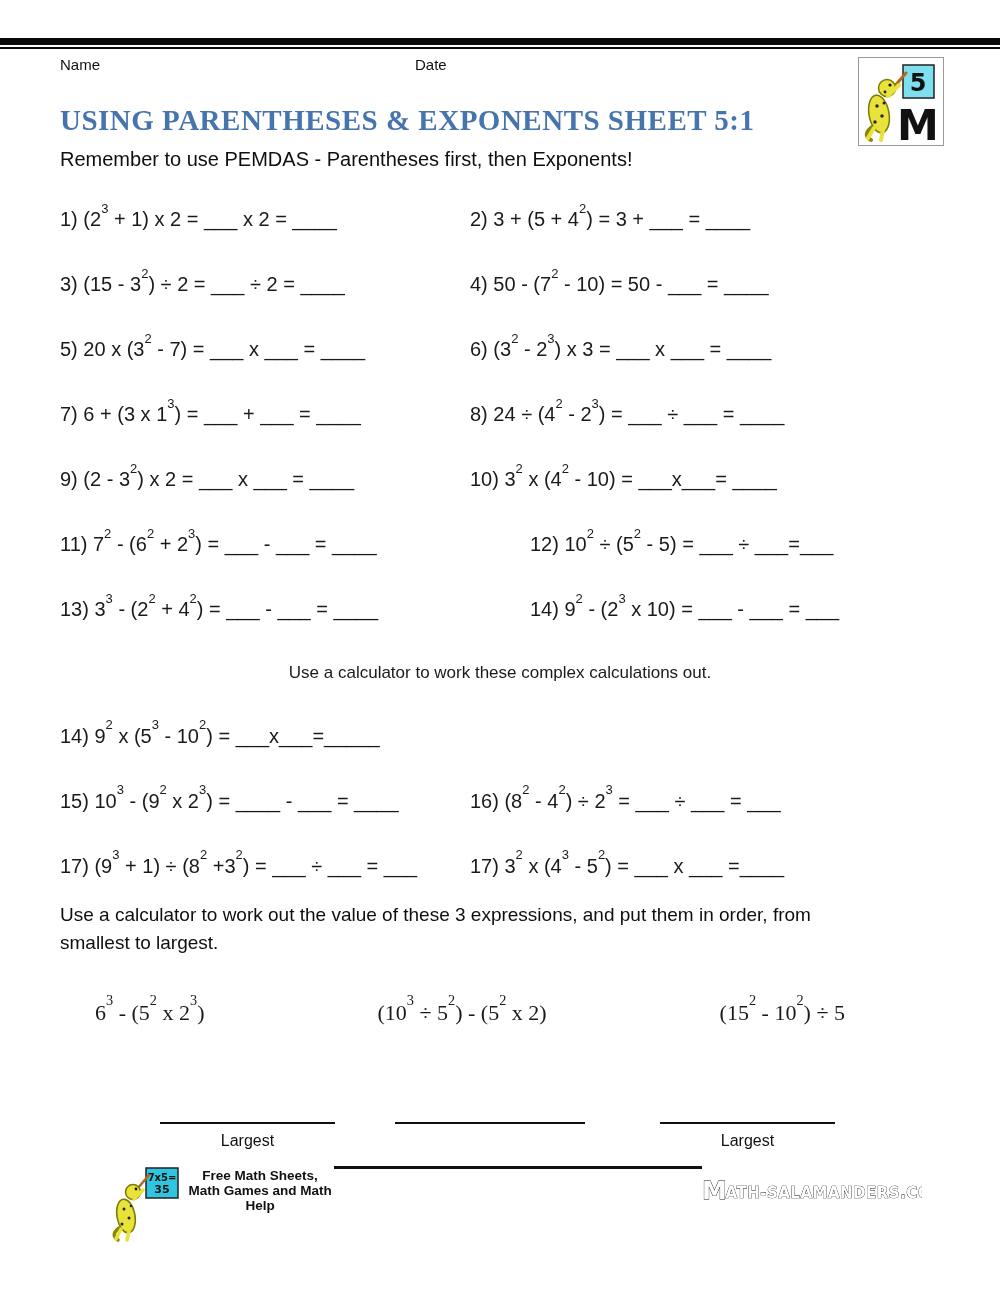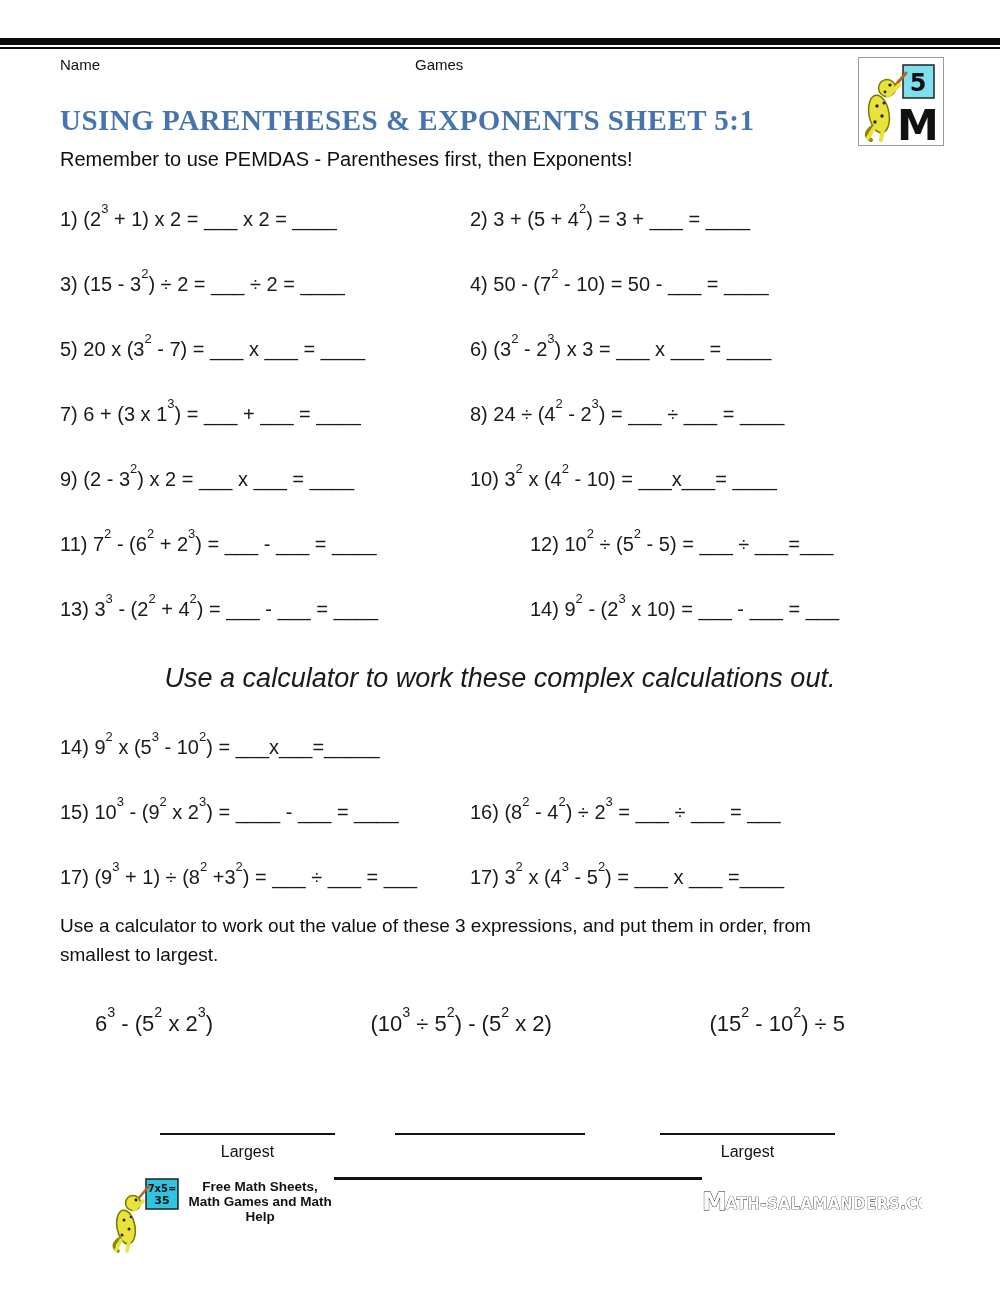--- a/index.html
+++ b/index.html
@@ -32,32 +32,32 @@
   .subtitle { margin:8px 60px 0 60px; font-size:20px; line-height:1.3; color:#0f0f0f; }
 
   .problems { margin-top:36px; padding-left:60px; font-size:20px; }
   .prob-row { display:flex; margin-bottom:42px; line-height:1.15; }
   .prob-left { flex:0 0 auto; min-width:410px; padding-right:4px; }
   .prob-right { flex:0 0 auto; }
   .prob-right.indent { padding-left:60px; }
   sup { font-size:0.65em; line-height:0; position:relative; top:-0.45em; }
 
   .mid-instruction {
-    text-align:center; font-style:italic; font-size:27px;
+    text-align:center; font-size:17px;
     margin:0 60px 42px 60px; line-height:1.15;
   }
 
   .bottom-instruction {
     margin:23px 60px 0 60px; width:775px;
     font-size:19px; line-height:1.5; color:#0f0f0f;
   }
 
   .expressions {
     display:flex; justify-content:space-between;
-    padding:0 155px 0 95px; margin-top:42px; font-size:22px;
+    padding:0 155px 0 95px; margin-top:42px; font-size:22px;font-family:Liberation Serif, serif;
   }
 
   .blanks { display:flex; margin-top:96px; padding-left:160px; }
   .blank-col { display:flex; flex-direction:column; }
   .blank-col.c1 { width:175px; }
   .blank-col.c2 { width:190px; margin-left:60px; }
   .blank-col.c3 { width:175px; margin-left:75px; }
   .blank-line { height:2px; background:#111; }
   .blank-label { text-align:center; font-size:16px; margin-top:8px; color:#111; }
 
@@ -72,21 +72,21 @@
 <div class="page">
 
   <div class="toprule">
     <div class="thick"></div>
       <div class="gap"></div>
       <div class="thin"></div>
   </div>
 
   <div class="name-date">
     <span>Name</span>
-    <span class="date">Games</span>
+    <span class="date">Date</span>
   </div>
 
   <div class="logo-box">
     <svg width="84" height="87" viewBox="0 0 84 87">
 
       <rect x="44" y="7" width="31" height="33" fill="#7ee0ee" stroke="#222" stroke-width="1.5"></rect>
       <text x="59" y="33" font-family="DejaVu Sans, sans-serif" font-size="24" font-weight="bold" fill="#111" text-anchor="middle">5</text>
 
       <text x="38" y="82" font-family="DejaVu Sans, sans-serif" font-size="42" font-weight="bold" fill="#111">M</text>
 

